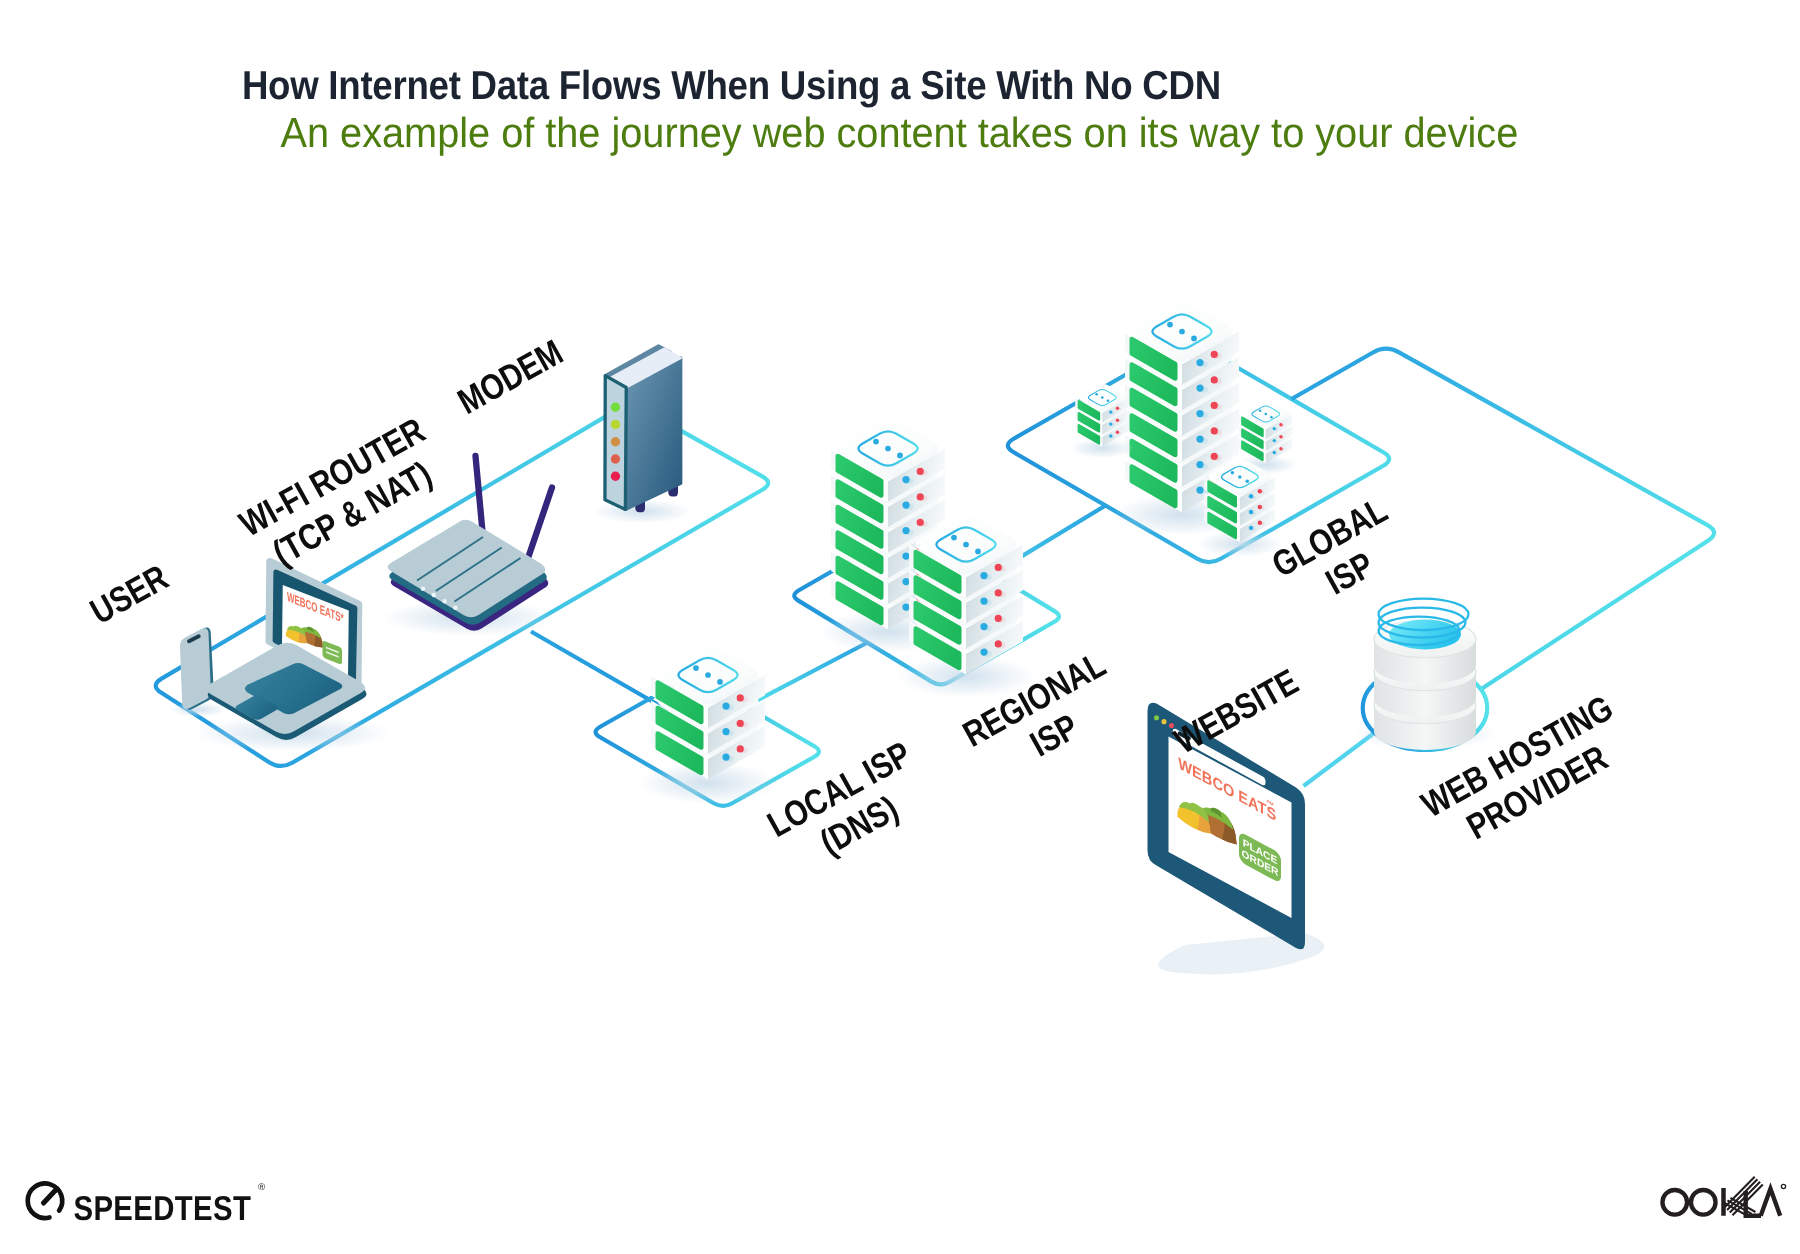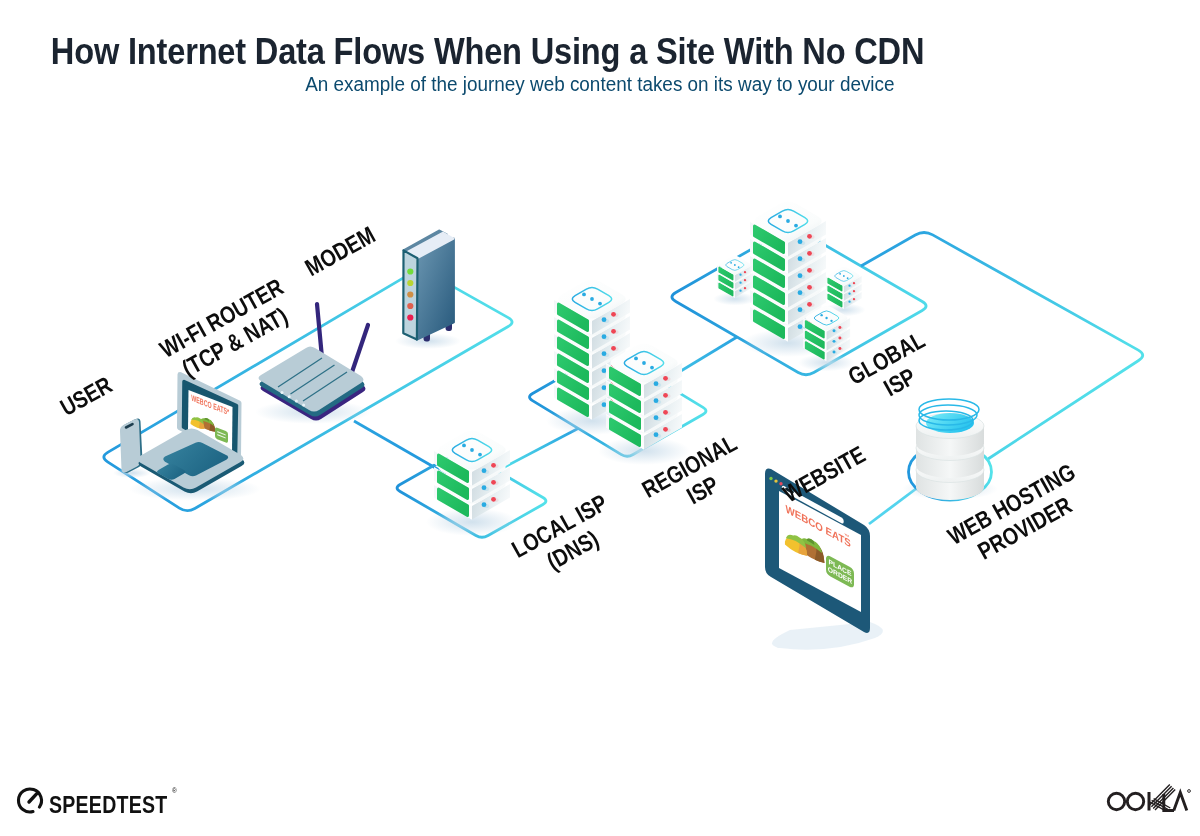--- a/index.html
+++ b/index.html
@@ -1,19 +1,19 @@
 <!DOCTYPE html>
 <html><head><meta charset="utf-8">
 <style>
 html,body { margin:0; padding:0; width:1200px; height:836px; background:#ffffff; overflow:hidden; }
-.title { position:absolute; top:31px; left:0; width:976px; text-align:center;
-  font-family:"Liberation Sans",sans-serif; font-weight:bold; font-size:36px; color:#1b2430; }
+.title { position:absolute; top:42px; left:0; width:976px; text-align:center;
+  font-family:"Liberation Sans",sans-serif; font-weight:bold; font-size:27px; color:#1b2430; }
 .title span { display:inline-block; transform:scale(0.905,1); transform-origin:center; letter-spacing:-0.2px; }
 .subtitle { position:absolute; top:73px; left:0; width:1200px; text-align:center;
-  font-family:"Liberation Sans",sans-serif; font-size:20px; color:#0c4a6e; }
+  font-family:"Liberation Sans",sans-serif; font-size:28px; color:#4d7c0f; }
 .subtitle span { display:inline-block; transform:scale(0.945,1); transform-origin:center; }
 </style></head>
 <body>
 <div class="title"><span>How Internet Data Flows When Using a Site With No CDN</span></div>
 <div class="subtitle"><span>An example of the journey web content takes on its way to your device</span></div>
 <svg width="1200" height="836" viewBox="0 0 1200 836" style="position:absolute;top:0;left:0">
 <defs>
 <linearGradient id="lg1" x1="100" y1="500" x2="520" y2="280" gradientUnits="userSpaceOnUse">
   <stop offset="0" stop-color="#2196dd"></stop>
         <stop offset="1" stop-color="#55e3ea"></stop>

